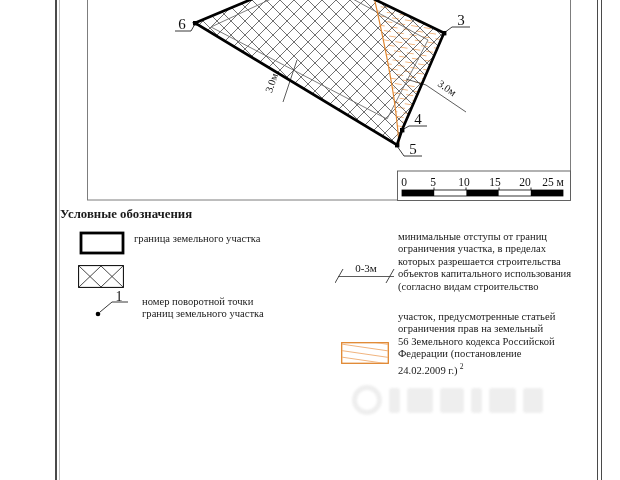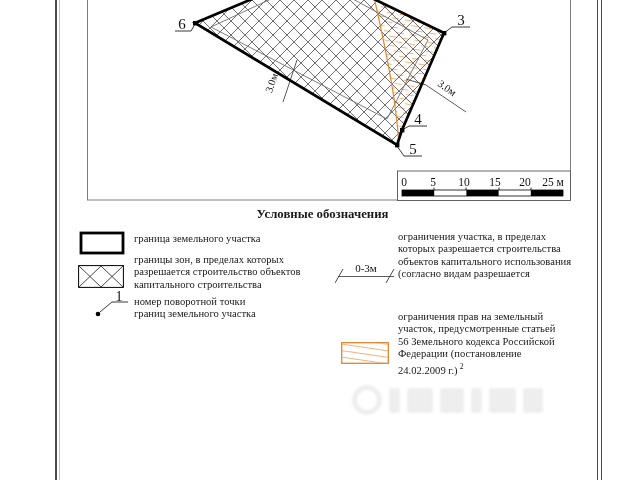--- a/index.html
+++ b/index.html
@@ -2,21 +2,21 @@
 <html><head>
 <meta charset="utf-8">
 <style>
   html,body{margin:0;padding:0;background:#fff;}
   #stage{position:relative;width:620px;height:480px;background:#fff;overflow:hidden;
          font-family:"Liberation Serif", serif;color:#1a1a1a;}
   .vline{position:absolute;top:0;bottom:0;}
   .abs{position:absolute;}
   .txt{font-size:10.6px;line-height:12.4px;white-space:nowrap;}
   .txt div{height:12.4px;}
-  .legend-title{font-weight:bold;font-size:12.8px;text-align:center;}
+  .legend-title{font-weight:bold;font-size:12.8px;}
   sup{font-size:7.5px;}
   .wm{display:flex;align-items:center;gap:7px;opacity:0.12;filter:blur(0.8px);}
   .wm .blk{height:25px;background:#7a7a7a;border-radius:3px;display:inline-block;}
   .wm .circ{width:20px;height:20px;border:5px solid #7a7a7a;border-radius:50%;display:inline-block;}
   svg text{font-family:"Liberation Serif", serif;}
 </style>
 </head>
 <body>
 
 <div id="stage">
@@ -115,62 +115,58 @@
     <rect x="2" y="2" width="42" height="20" fill="#fff" stroke="#000" stroke-width="2.8"></rect>
   </svg>
   <div class="abs txt" style="left:134px;top:233px;">
     <div>граница земельного участка</div>
   </div>
 
   <svg class="abs" style="left:78px;top:265px;" width="46" height="23" viewBox="0 0 46 23">
     <rect x="0.6" y="0.6" width="44.8" height="21.8" fill="#fff" stroke="#000" stroke-width="1"></rect>
     <path d="M1,22 L23,1 M1,1 L23,22 M23,22 L45,1 M23,1 L45,22" stroke="#333" stroke-width="0.9" fill="none"></path>
   </svg>
-  <div class="abs txt" style="left:134px;top:254px;">
-    <div>границы зон, в пределах которых</div>
-    <div>разрешается строительство объектов</div>
-    <div>капитального строительства</div>
-  </div>
 
   <svg class="abs" style="left:88px;top:290px;" width="52" height="30" viewBox="0 0 52 30">
     <circle cx="10" cy="24" r="2.3" fill="#000"></circle>
     <path d="M12,22 L24,12 L40,12" stroke="#222" stroke-width="0.9" fill="none"></path>
     <text x="31" y="11" font-size="14" text-anchor="middle" fill="#111">1</text>
   </svg>
-  <div class="abs txt" style="left:134px;top:296px;">
+  <div class="abs txt" style="left:142px;top:296px;">
     <div>номер поворотной точки</div>
     <div>границ земельного участка</div>
   </div>
 
   <svg class="abs" style="left:335px;top:261px;" width="62" height="24" viewBox="0 0 62 24">
     <text x="31" y="11" font-size="11" text-anchor="middle" fill="#111">0-3м</text>
     <path d="M3,15.5 L59,15.5" stroke="#333" stroke-width="0.8" fill="none"></path>
     <path d="M0,22 L8,8 M51,22 L59,8" stroke="#333" stroke-width="0.9" fill="none"></path>
   </svg>
   <div class="abs txt" style="left:398px;top:231px;">
+    <div>минимальные отступы от границ</div>
     <div>ограничения участка, в пределах</div>
     <div>которых разрешается строительства</div>
     <div>объектов капитального использования</div>
-    <div>(согласно видам разрешается</div>
+    <div>(согласно видам строительство</div>
   </div>
 
   <svg class="abs" style="left:341px;top:342px;" width="48" height="22" viewBox="0 0 48 22">
     <defs>
         <clipPath id="oswclip">
           <rect x="1" y="1" width="46" height="20"></rect>
         </clipPath>
       </defs>
     <rect x="0.7" y="0.7" width="46.6" height="20.6" fill="#fff" stroke="#e0862f" stroke-width="1.3"></rect>
     <g clip-path="url(#oswclip)" stroke="#f1b47e" stroke-width="1">
       <path d="M0,2 L48,9 M0,8.5 L48,15.5 M0,15 L48,22 M0,-4.5 L48,2.5 M0,21.5 L48,28.5" fill="none"></path>
     </g>
   </svg>
   <div class="abs txt" style="left:398px;top:311px;">
+    <div>участок, предусмотренные статьей</div>
     <div>ограничения прав на земельный</div>
-    <div>участок, предусмотренные статьей</div>
     <div>56 Земельного кодекса Российской</div>
     <div>Федерации (постановление</div>
     <div><span>24.02.2009 г.)</span> <sup>2</sup></div>
   </div>
 
   <div class="abs wm" style="left:352px;top:385px;">
     <span class="circ"></span>
     <span class="blk" style="width:11px;"></span>
     <span class="blk" style="width:26px;"></span>
     <span class="blk" style="width:24px;"></span>

